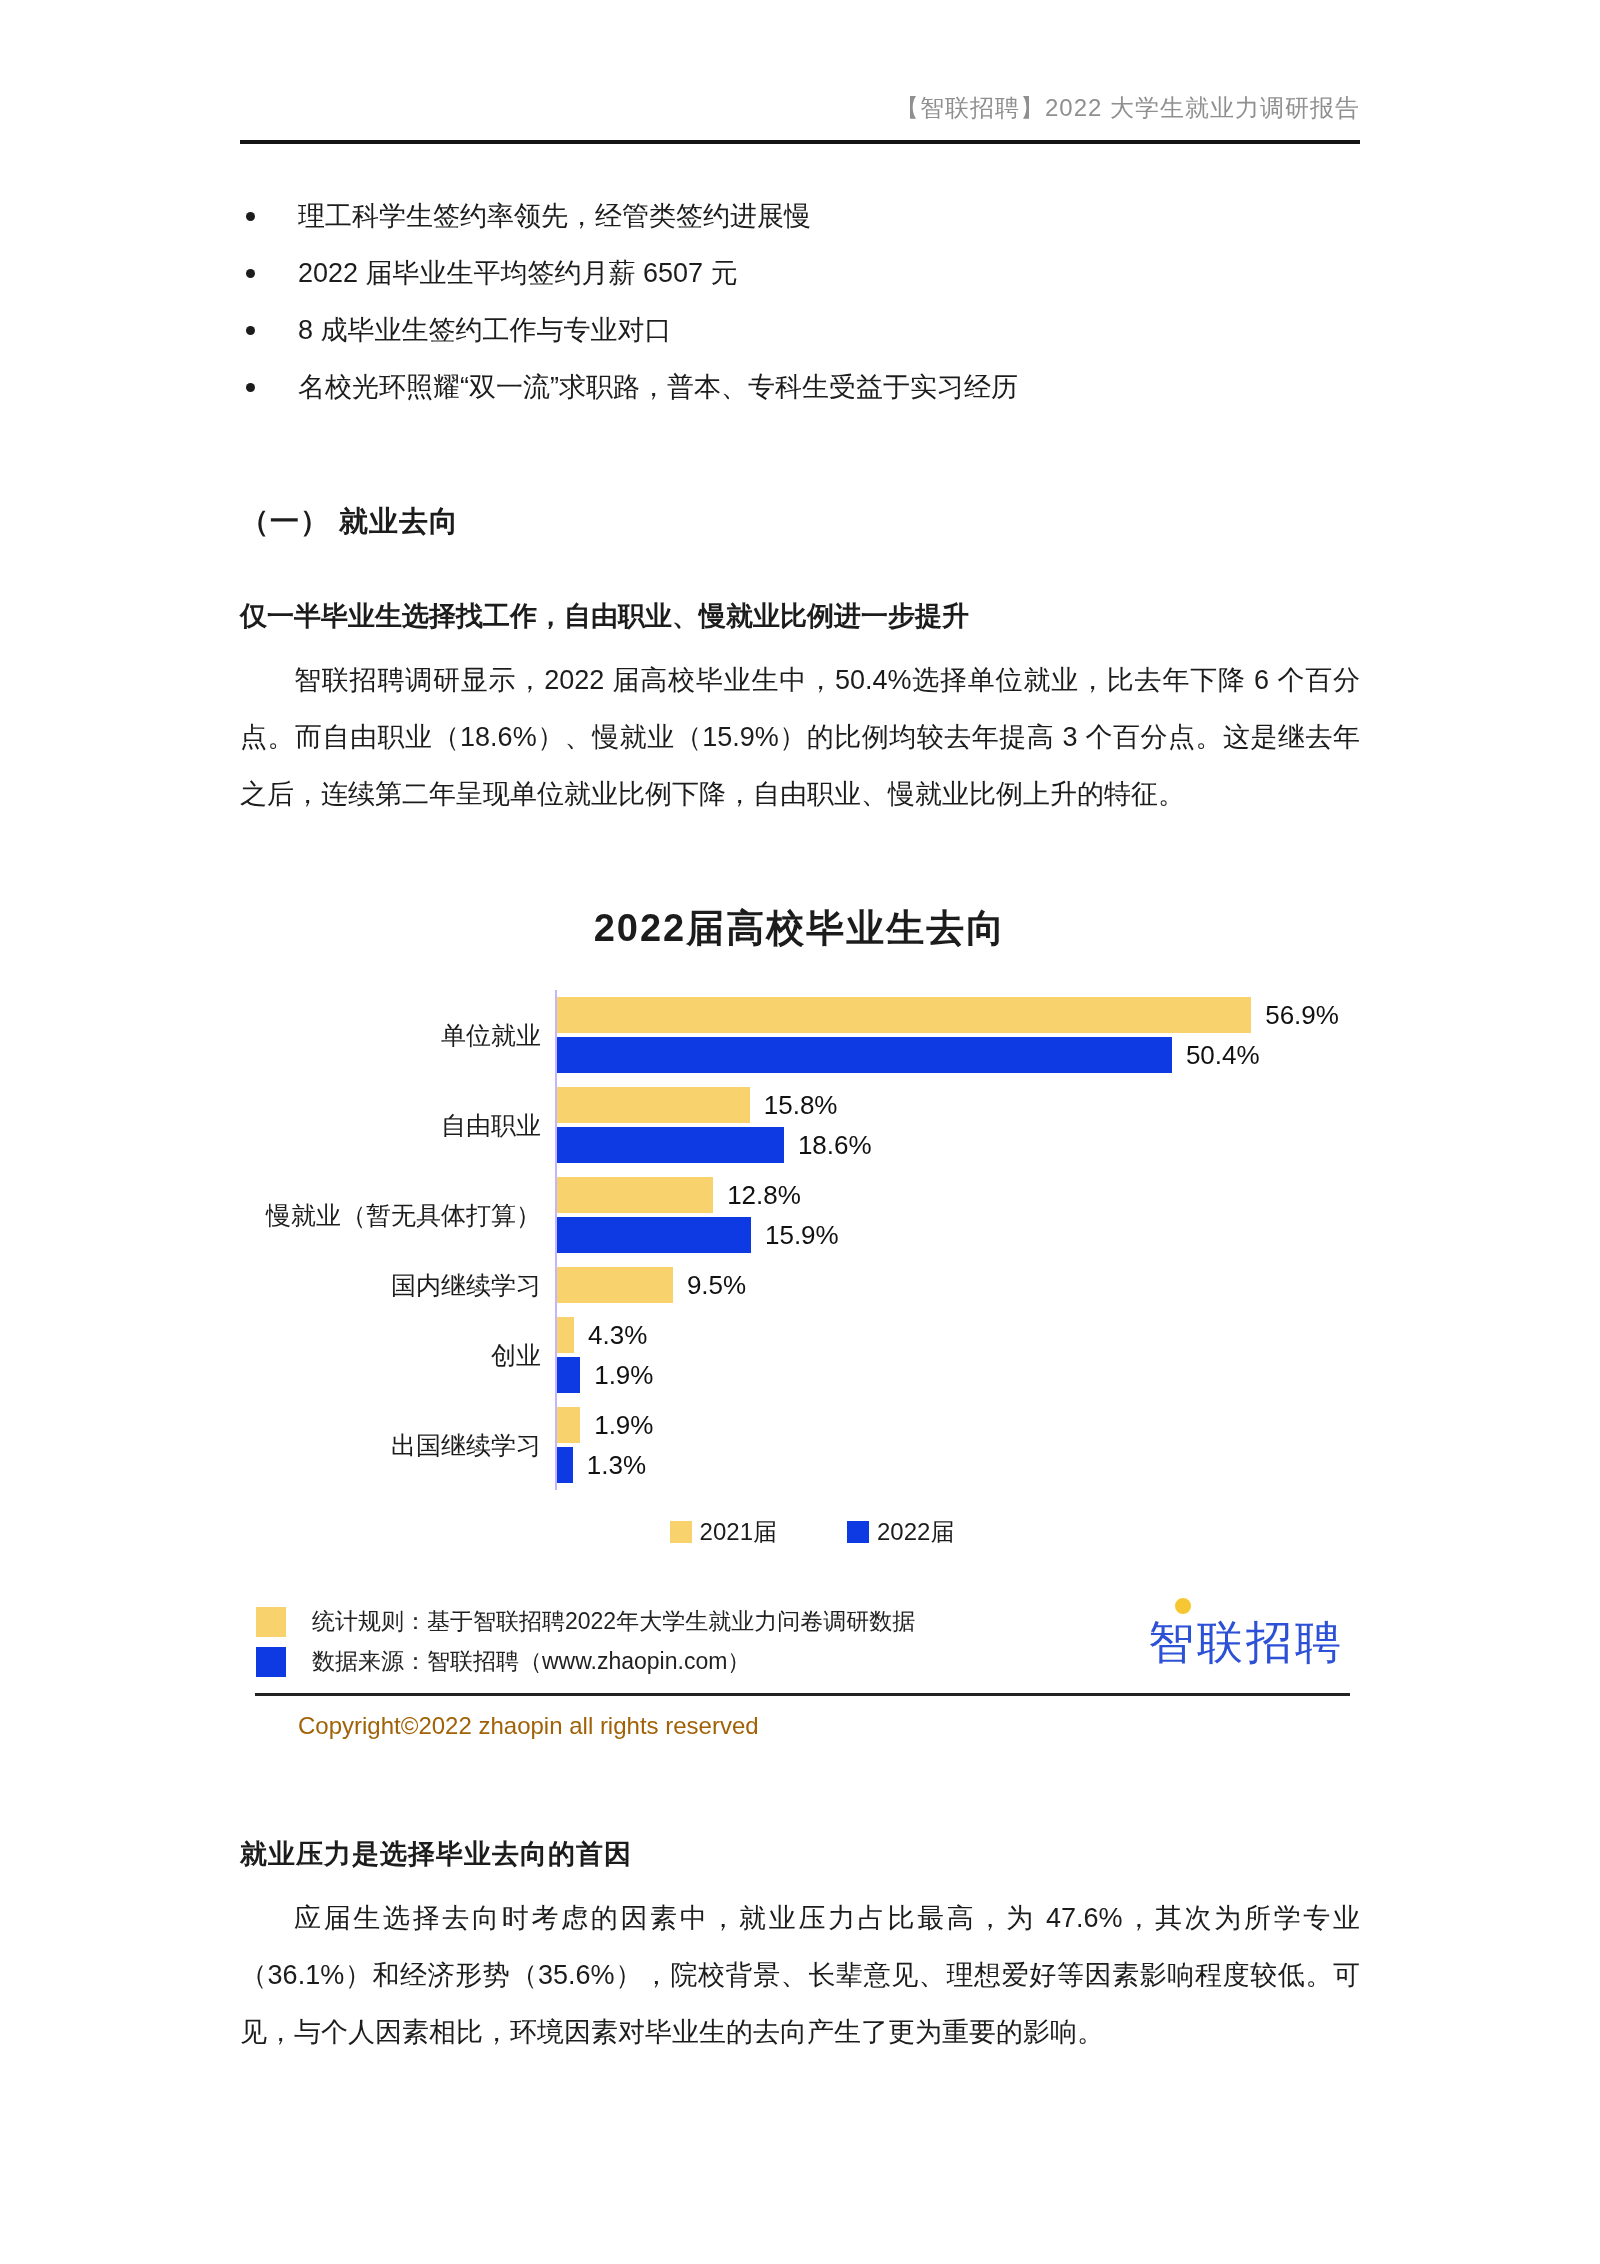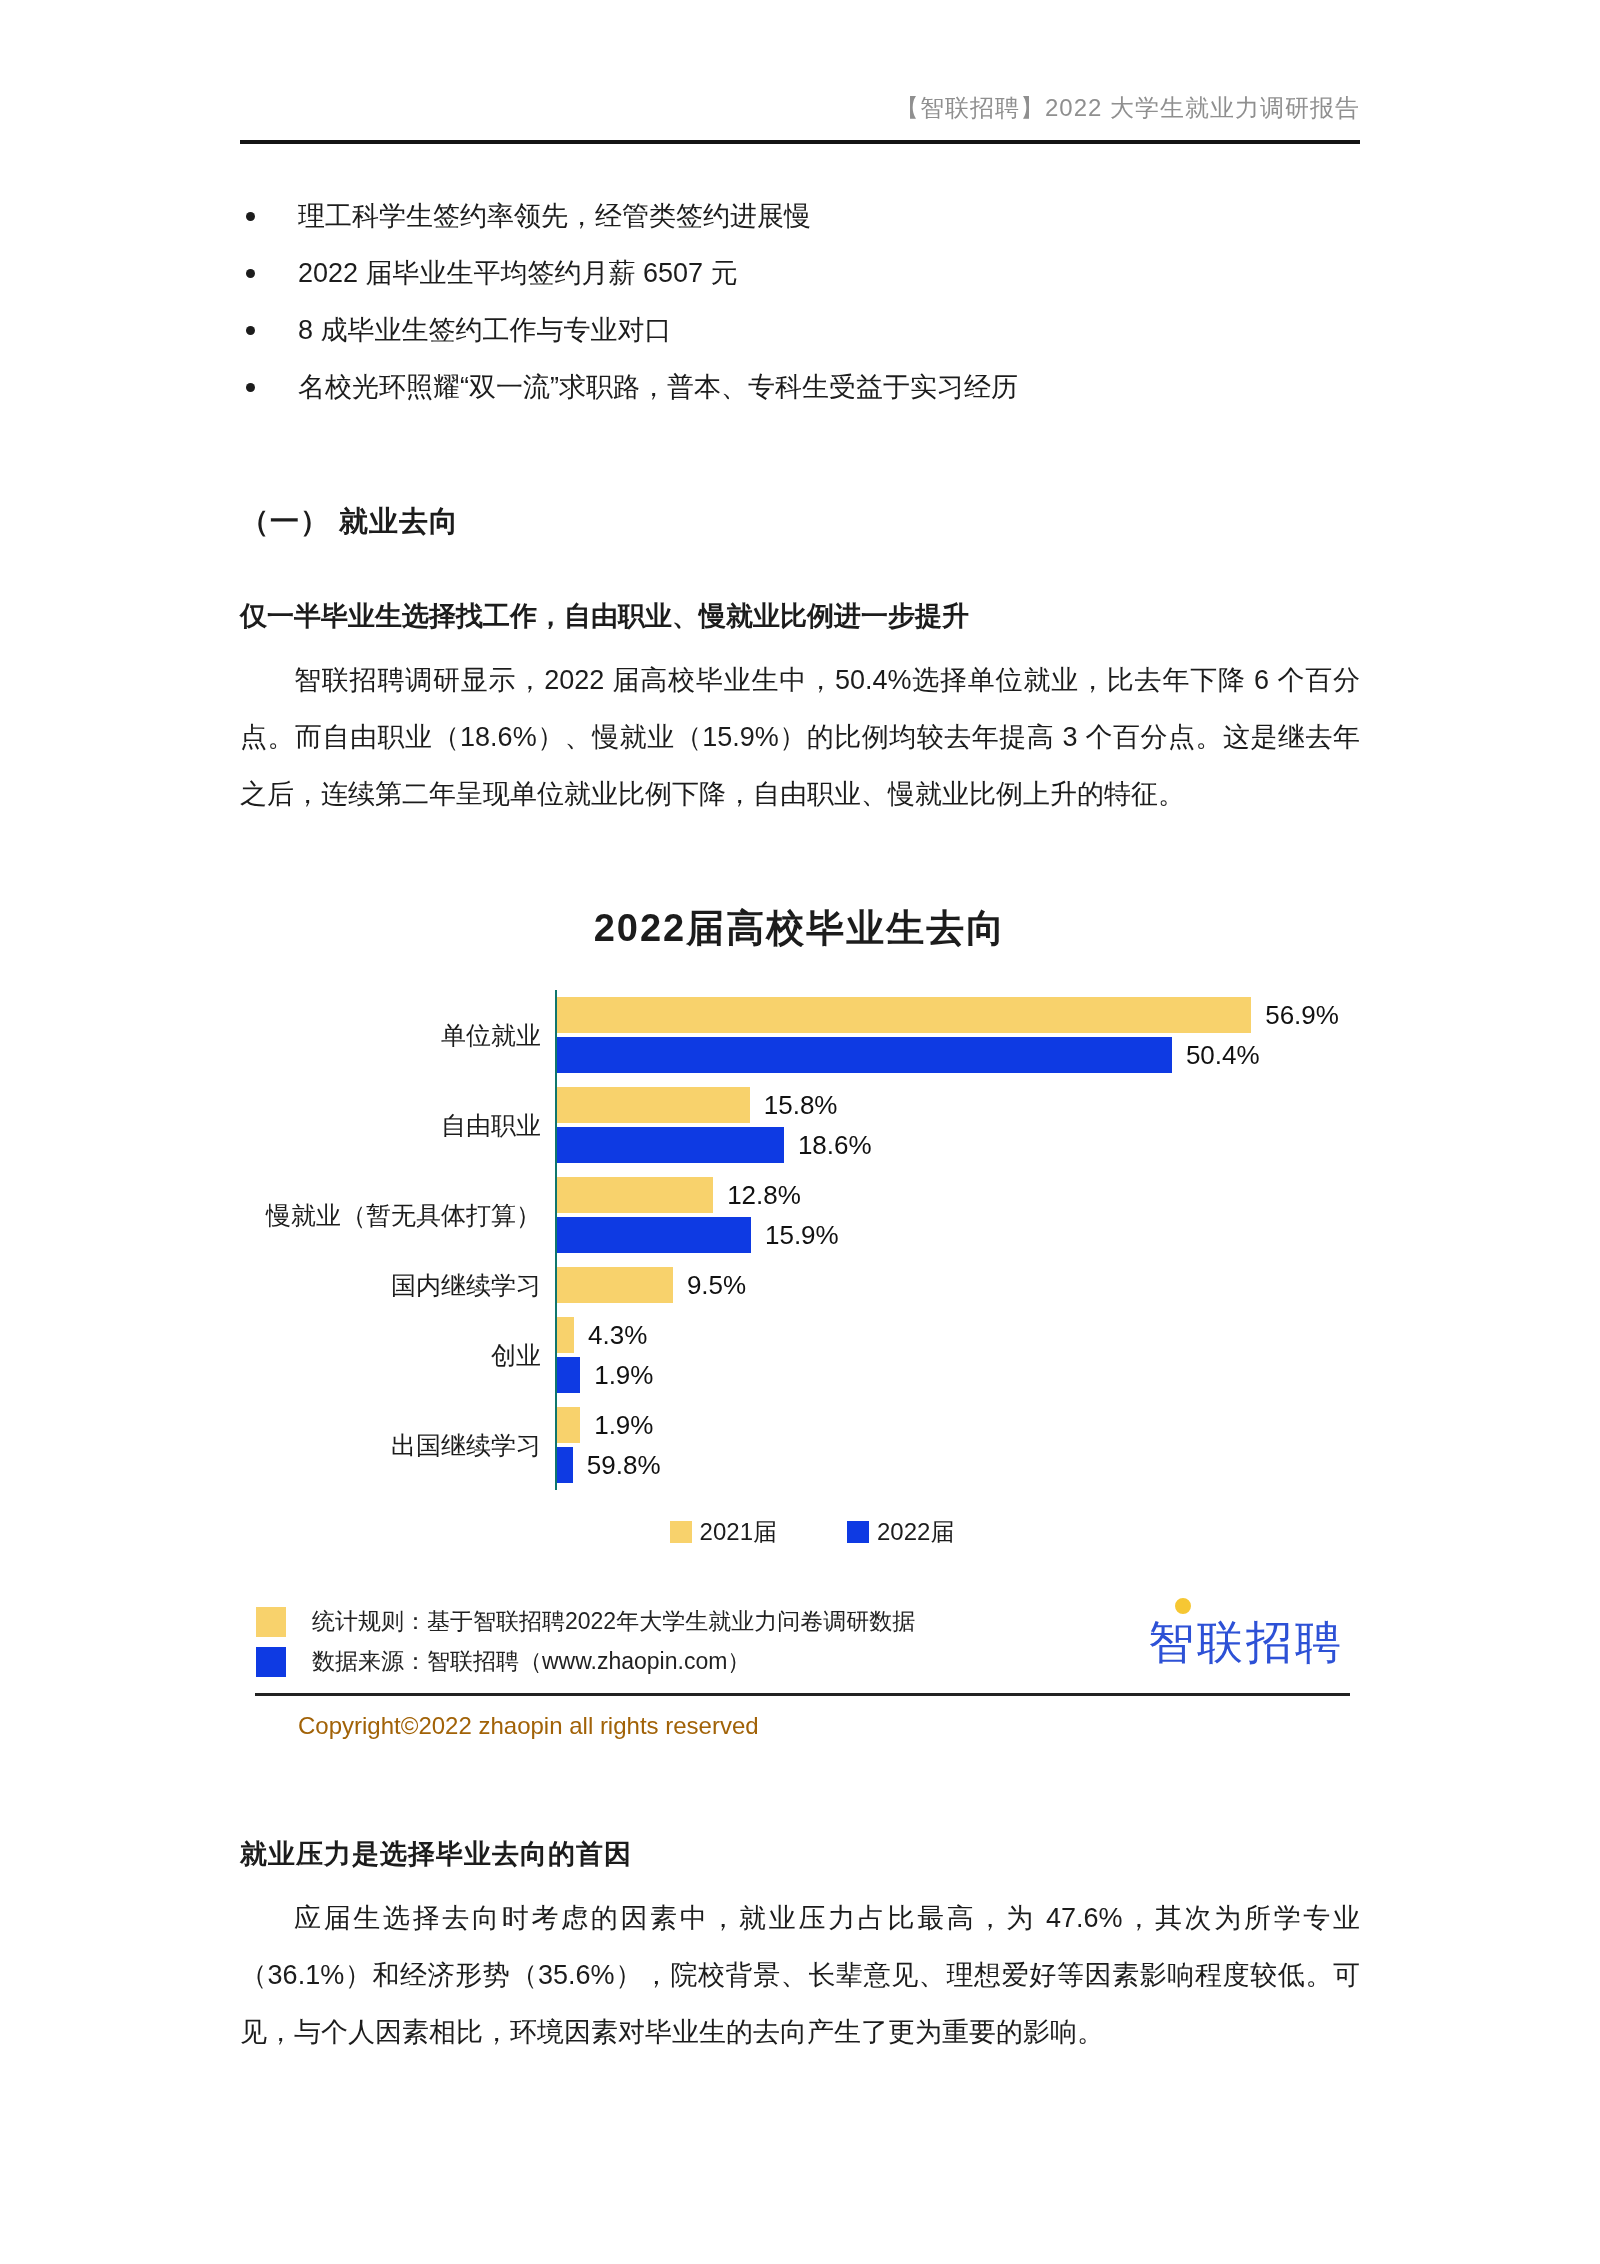--- a/index.html
+++ b/index.html
@@ -40,21 +40,21 @@
   .para.cont { margin-top: 0; }
 
   
   .chart-title { margin-top: 80px; text-align: center; font-size: 38px; font-weight: bold; letter-spacing: 2px; }
   .chart-plot { margin-top: 36px; }
   .chart-row { display: flex; align-items: center; }
   .cat-label {
     width: 315px; padding-right: 14px; flex: none;
     text-align: right; font-size: 25px; color: #1c1c1c;
   }
-  .bars-col { flex: 1; border-left: 2px solid #0f766e; padding: 7px 0; }
+  .bars-col { flex: 1; border-left: 2px solid #c4b5fd; padding: 7px 0; }
   .bar-line { display: flex; align-items: center; height: 36px; margin-bottom: 4px; }
   .bar-line:last-child { margin-bottom: 0; }
   .bar { height: 36px; flex: none; }
   .bar-val { margin-left: 14px; font-size: 26px; color: #111; white-space: nowrap; }
 
   
   .legend { margin-top: 26px; display: flex; justify-content: center; gap: 46px; }
   .legend-item { display: flex; align-items: center; gap: 8px; font-size: 24px; padding-left: 24px; }
   .legend-swatch { width: 22px; height: 22px; flex: none; }
 
@@ -168,21 +168,21 @@
         </div>
         <div class="chart-row">
           <div class="cat-label">出国继续学习</div>
           <div class="bars-col">
             <div class="bar-line">
               <div class="bar" style="width: 23.18px; background: rgb(248, 210, 108);"></div>
               <span class="bar-val">1.9%</span>
             </div>
             <div class="bar-line">
               <div class="bar" style="width: 15.86px; background: rgb(14, 58, 227);"></div>
-              <span class="bar-val">59.8%</span>
+              <span class="bar-val">1.3%</span>
             </div>
           </div>
         </div>
       </div>
 
     <div class="legend">
       <div class="legend-item">
         <span class="legend-swatch" style="background: rgb(248, 210, 108);"></span>
         <span>2021届</span>
       </div>

